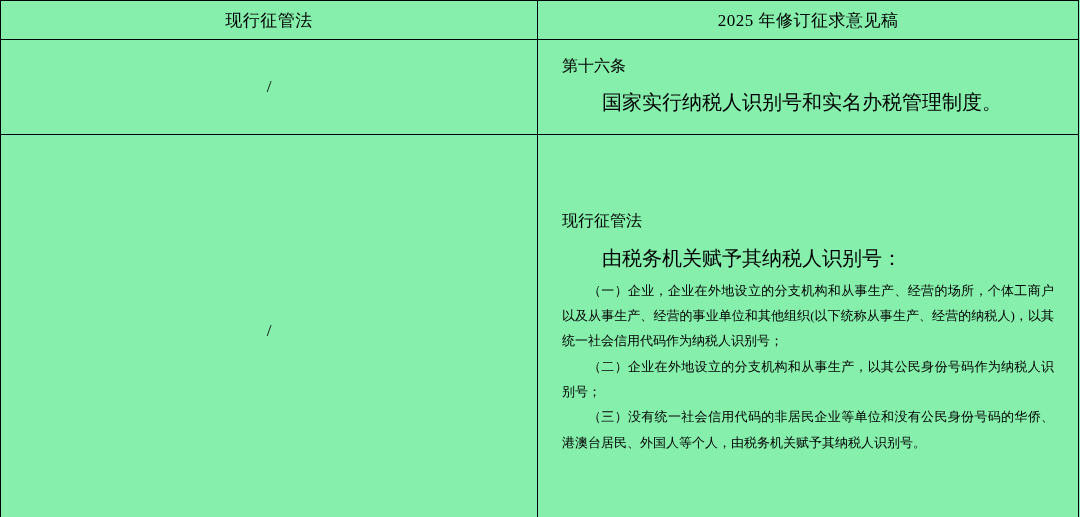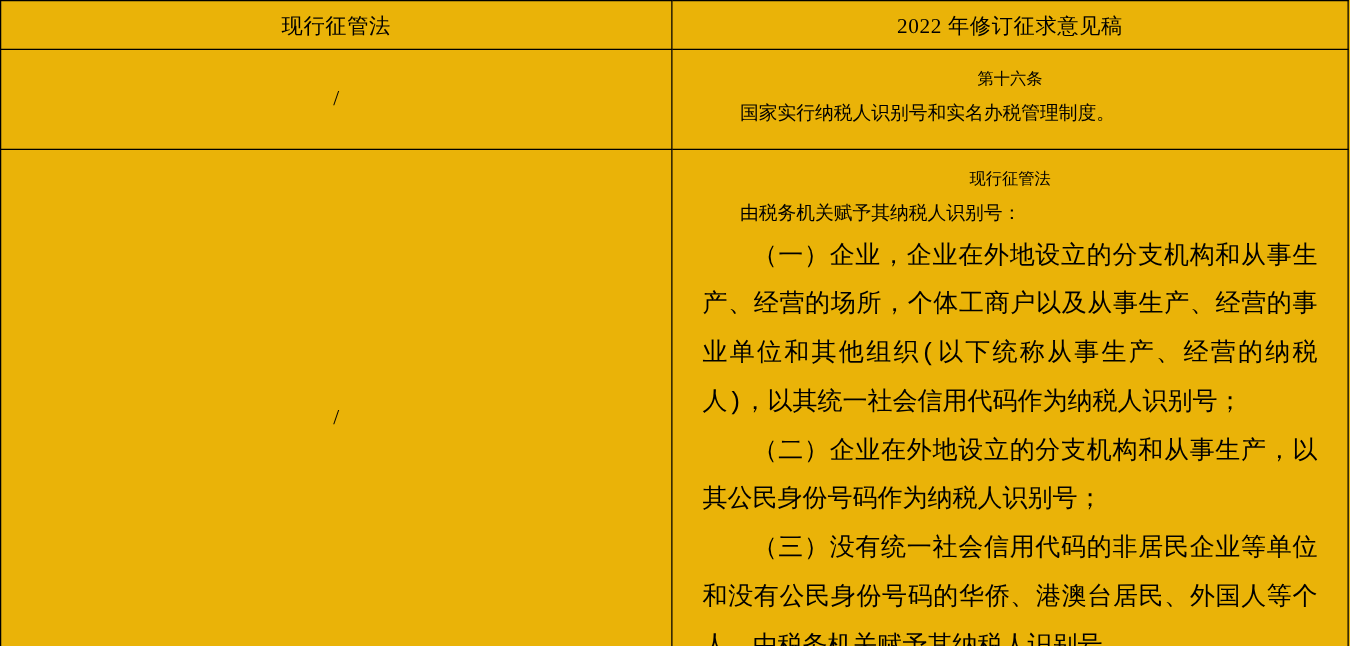--- a/index.html
+++ b/index.html
@@ -11,21 +11,21 @@
     width: 1080px;
     height: 517px;
     font-family: "Liberation Serif", "DejaVu Serif", serif;
     color: #000000;
   }
   .page {
     width: 1080px;
     height: 517px;
     position: relative;
     overflow: hidden;
-    background: #eab308;
+    background: #86efac;
   }
   table.comparison {
     width: 1078px;
     border-collapse: collapse;
     table-layout: fixed;
     margin: 0;
   }
   table.comparison col.left-col { width: 537px; }
   table.comparison col.right-col { width: 541px; }
   table.comparison th,
@@ -45,51 +45,50 @@
     text-align: center;
     font-size: 17px;
     color: #000000;
   }
   .article-block {
     padding: 10px 24px 12px 24px;
     font-size: 16.5px;
     line-height: 1.95;
   }
   .article-title {
-    text-align: center;
-    font-size: 13px;
+    text-align: left;
+    font-size: 16px;
     margin-bottom: 2px;
   }
   .article-lead {
     text-indent: 2em;
-    font-size: 15px;
+    font-size: 20px;
   }
   .article-item {
     text-indent: 2em;
-    font-size: 20px;
+    font-size: 13px;
     text-align: justify;
     text-justify: inter-ideograph;
-    font-family: Liberation Mono, monospace;
   }
   .row-a .slash-cell { height: 74px; }
   .row-b .slash-cell { height: 392px; }
 </style>
 </head>
 <body>
 
 <div class="page">
   <table class="comparison">
     <colgroup>
       <col class="left-col">
       <col class="right-col">
     </colgroup>
     <thead>
       <tr>
         <th class="header-cell">现行征管法</th>
-        <th class="header-cell">2022 年修订征求意见稿</th>
+        <th class="header-cell">2025 年修订征求意见稿</th>
       </tr>
     </thead>
     <tbody>
       <tr class="row-a">
         <td class="slash-cell">/</td>
         <td>
           <div class="article-block">
             <div class="article-title">第十六条</div>
             <div class="article-lead">国家实行纳税人识别号和实名办税管理制度。</div>
           </div>

